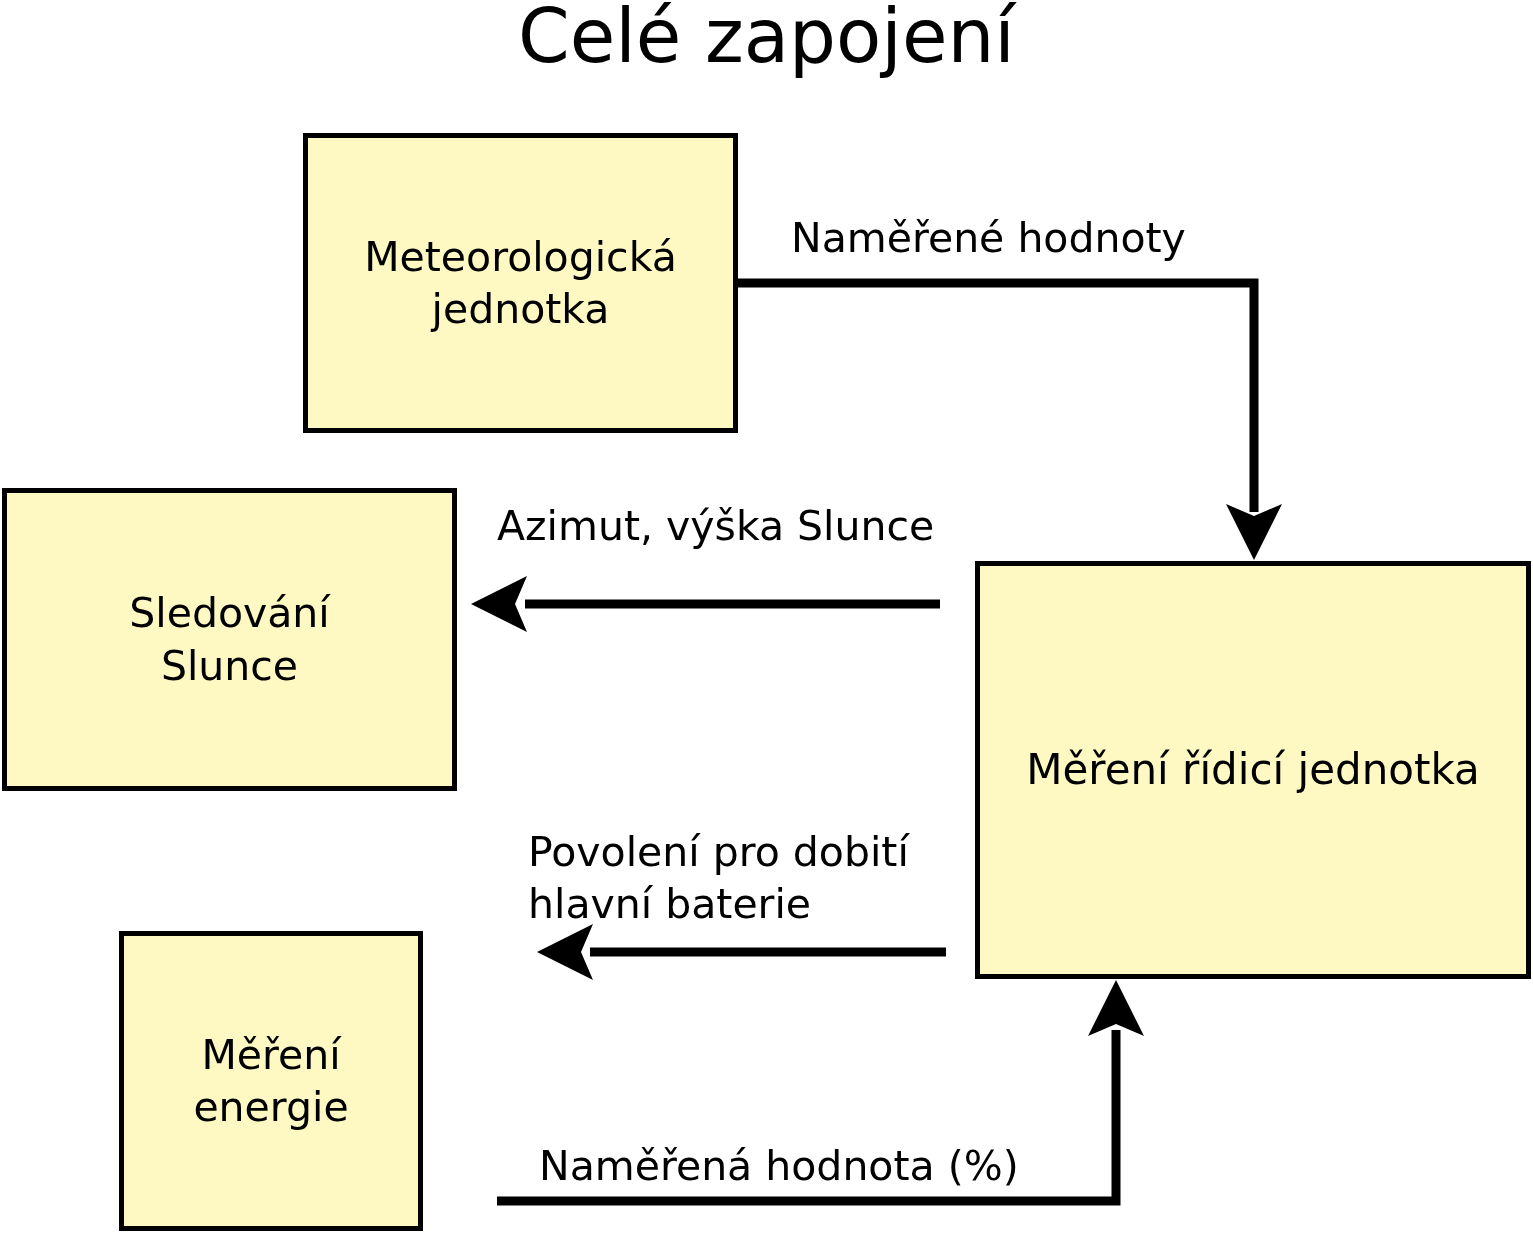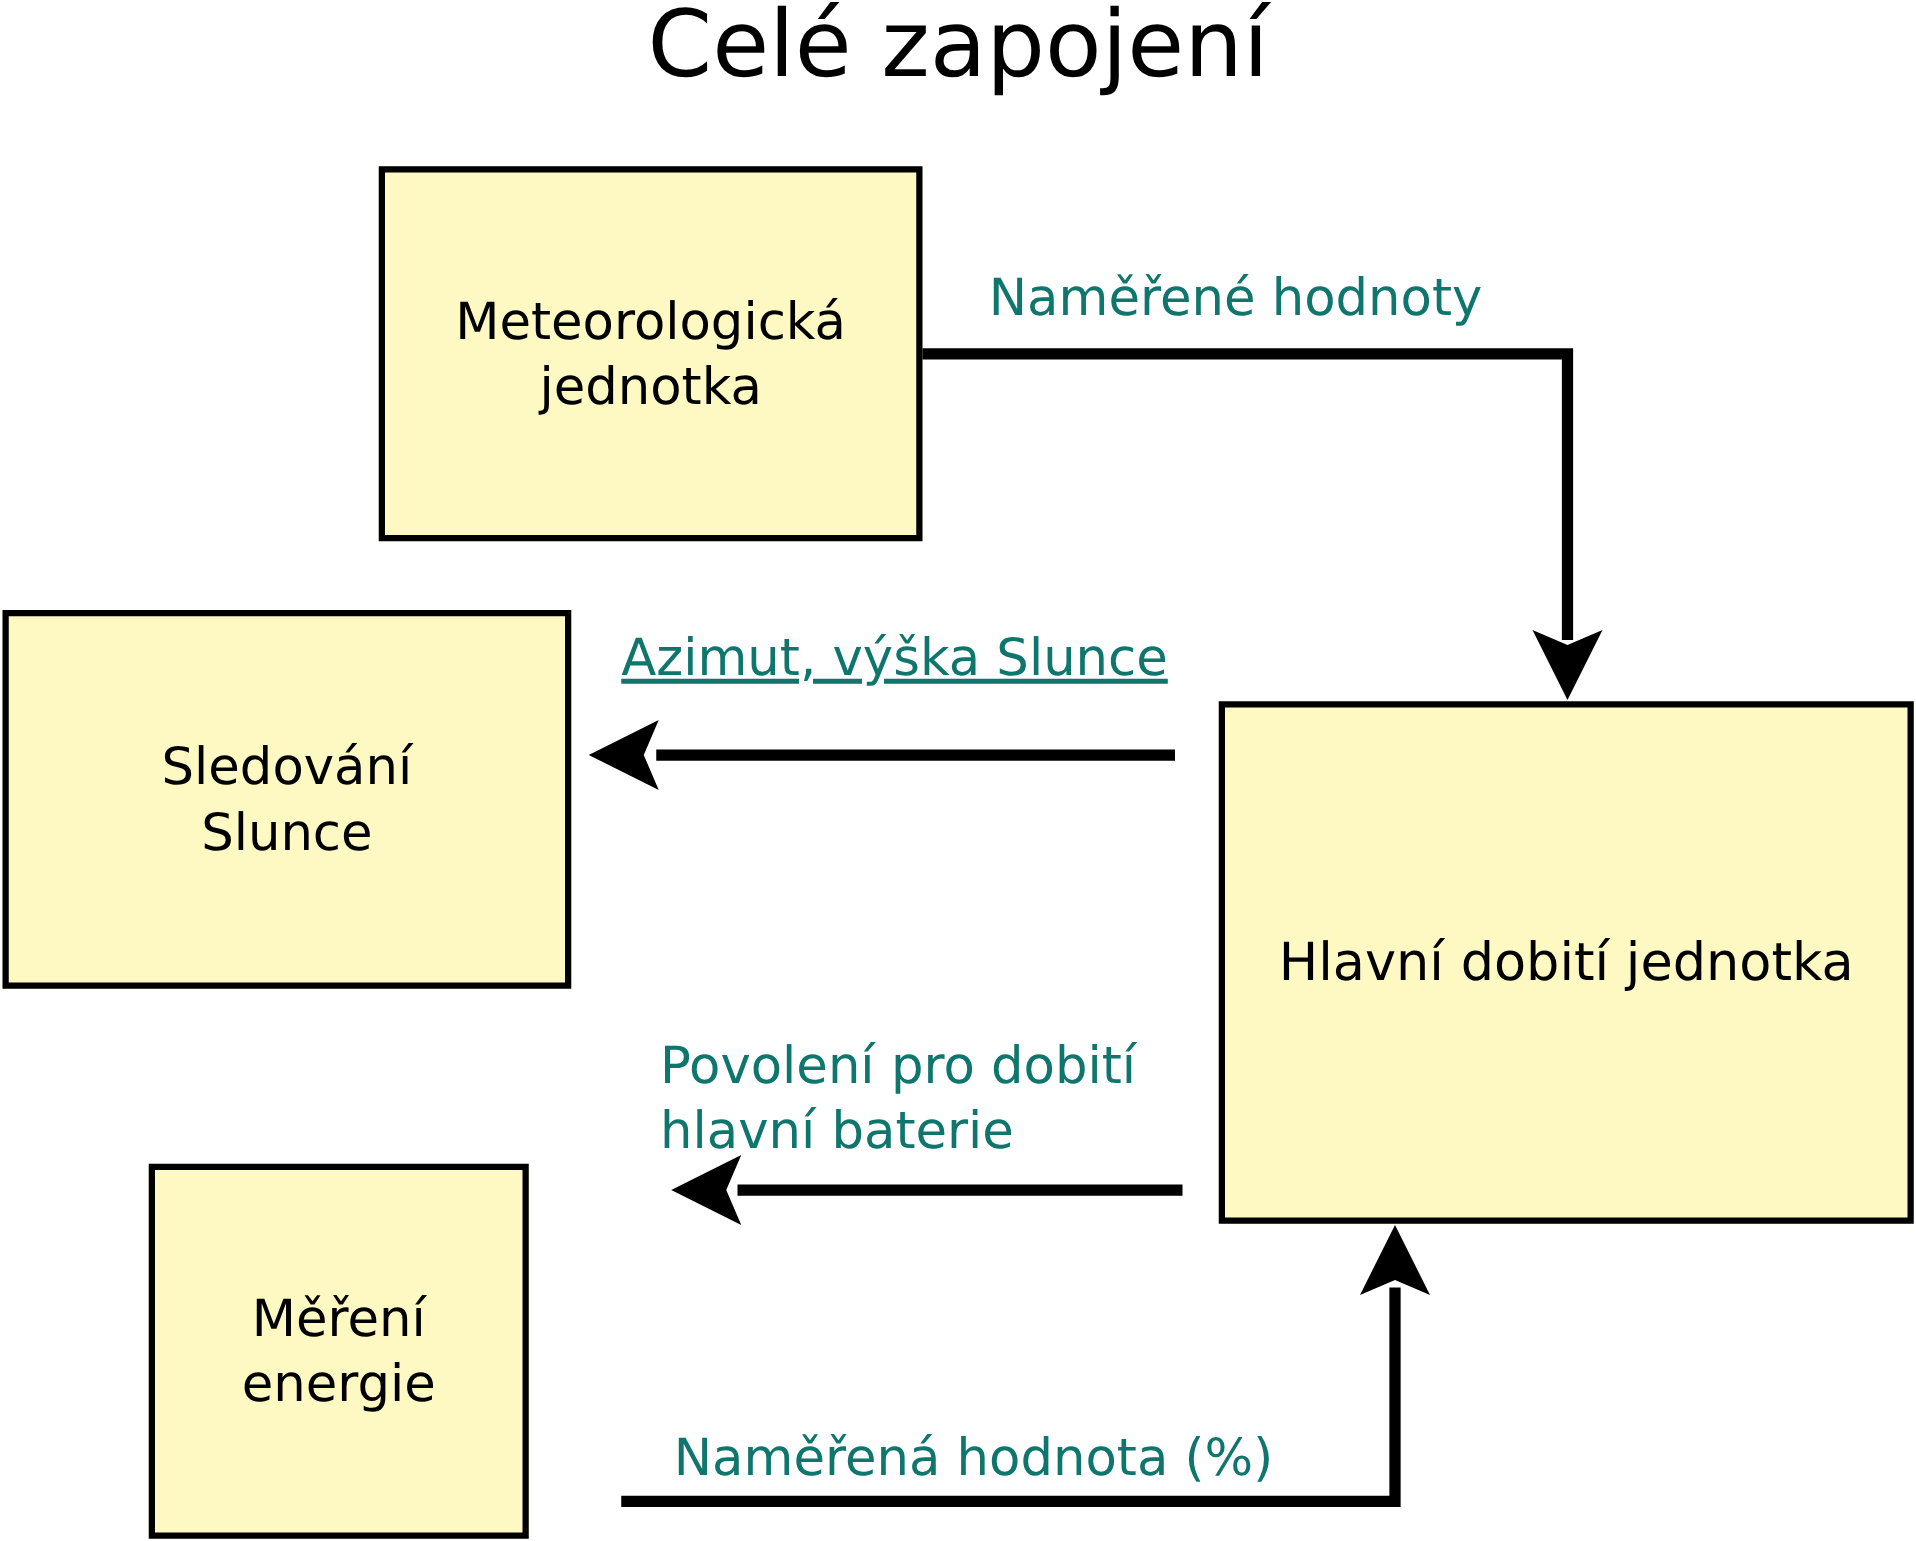--- a/index.html
+++ b/index.html
@@ -68,24 +68,24 @@
     width: 304px;
     height: 300px;
   }
   #box-main .node-label { font-size: 42px; }
 
   .edge-label {
     position: absolute;
     font-size: 41px;
     line-height: 1.28;
     white-space: pre-line;
-    color: #0f766e;
+    color: #000000;
   }
   #label-measured-values { left: 791px; top: 212px; }
-  #label-azimuth        { left: 497px; top: 500px; text-decoration: underline; }
+  #label-azimuth        { left: 497px; top: 500px; }
   #label-permission     { left: 481px; top: 826px; margin-left: 47px; }
   #label-measured-pct   { left: 539px; top: 1140px; }
 
   .edge-svg {
     position: absolute;
     left: 0;
     top: 0;
     width: 1533px;
     height: 1233px;
     overflow: visible;
@@ -134,21 +134,21 @@
     <span class="node-label">Meteorologická
 jednotka</span>
   </div>
 
   <div class="node-box" id="box-sun">
     <span class="node-label">Sledování
 Slunce</span>
   </div>
 
   <div class="node-box" id="box-main">
-    <span class="node-label">Hlavní dobití jednotka</span>
+    <span class="node-label">Měření řídicí jednotka</span>
   </div>
 
   <div class="node-box" id="box-energy">
     <span class="node-label">Měření
 energie</span>
   </div>
 
   <div class="edge-label" id="label-measured-values">Naměřené hodnoty</div>
   <div class="edge-label" id="label-azimuth">Azimut, výška Slunce</div>
   <div class="edge-label" id="label-permission">Povolení pro dobití

